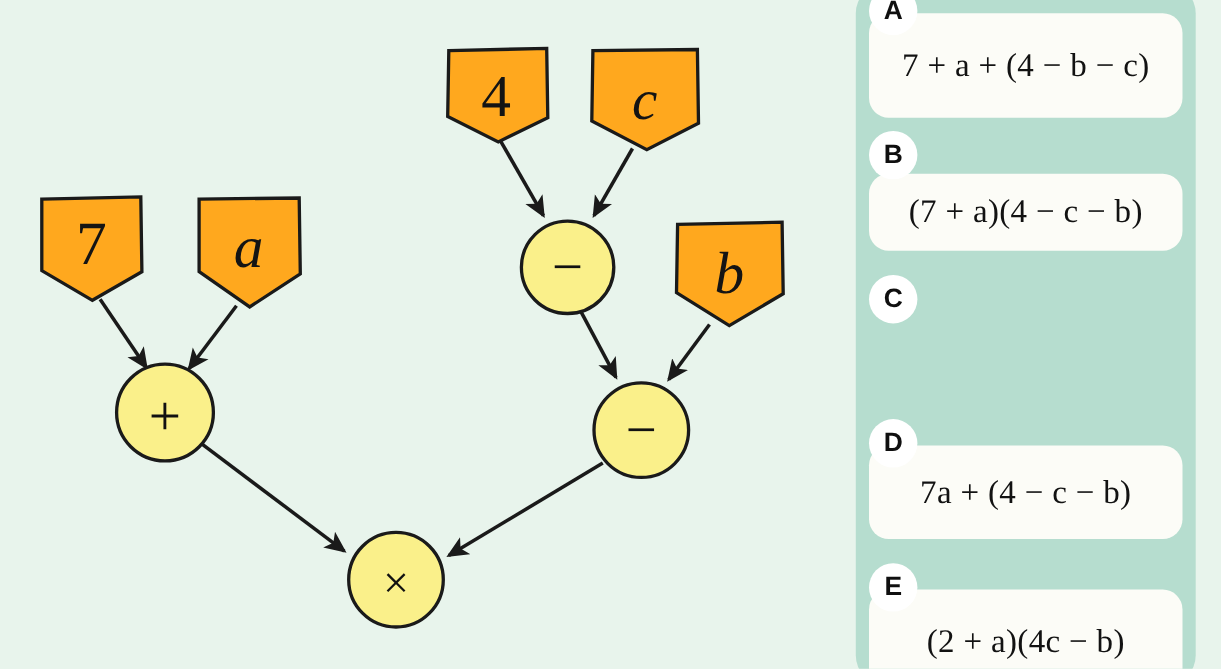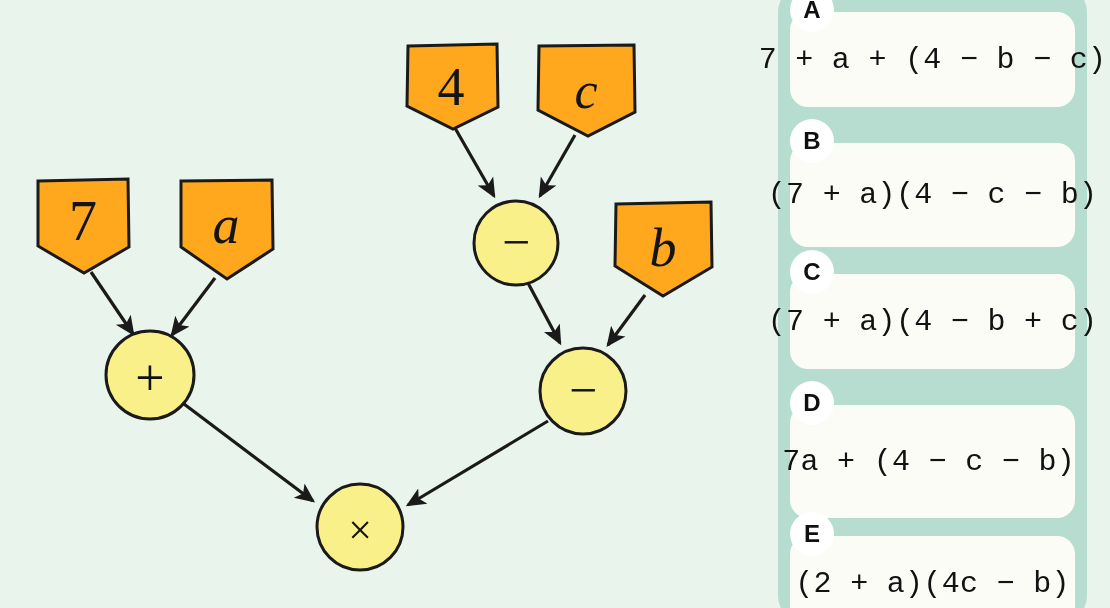--- a/index.html
+++ b/index.html
@@ -39,21 +39,21 @@
   .card{
     position:absolute;
     left:12px;
     width:285px;
     background:#fcfcf7;
     border-radius:18px;
     box-sizing:border-box;
     display:flex;align-items:center;justify-content:center;
   }
   .card-expr{
-    font-family:Liberation Mono, monospace;
+    font-family:Liberation Serif, serif;
     font-size:30px;
     color:#121212;
     letter-spacing:.3px;
     white-space:nowrap;
     line-height:1;
   }
   .badge{
     position:absolute;
     width:44px;height:44px;border-radius:50%;
     background:#ffffff;
@@ -119,35 +119,32 @@
 
   <div id="answers">
 
     <div class="card" style="top:26px;height:95px;">
       <span class="card-expr">7 + a + (4 − b − c)</span>
     </div>
     <div class="badge" style="left:12px;top:2px;">
       <span>A</span>
     </div>
 
-    <div class="card" style="top:157px;height:104px;">
+    <div class="card" style="top:172px;height:70px;">
       <span class="card-expr">(7 + a)(4 − c − b)</span>
     </div>
     <div class="badge" style="left:12px;top:133px;">
       <span>B</span>
     </div>
 
-    <div class="card" style="top:288px;height:95px;">
-      <span class="card-expr">(7 + a)(4 − b + c)</span>
-    </div>
     <div class="badge" style="left:12px;top:264px;">
       <span>C</span>
     </div>
 
-    <div class="card" style="top:419px;height:113px;justify-content:flex-end;">
+    <div class="card" style="top:419px;height:85px;">
       <span class="card-expr">7a + (4 − c − b)</span>
     </div>
     <div class="badge" style="left:12px;top:395px;">
       <span>D</span>
     </div>
 
     <div class="card" style="top:550px;height:95px;">
       <span class="card-expr">(2 + a)(4c − b)</span>
     </div>
     <div class="badge" style="left:12px;top:526px;">

